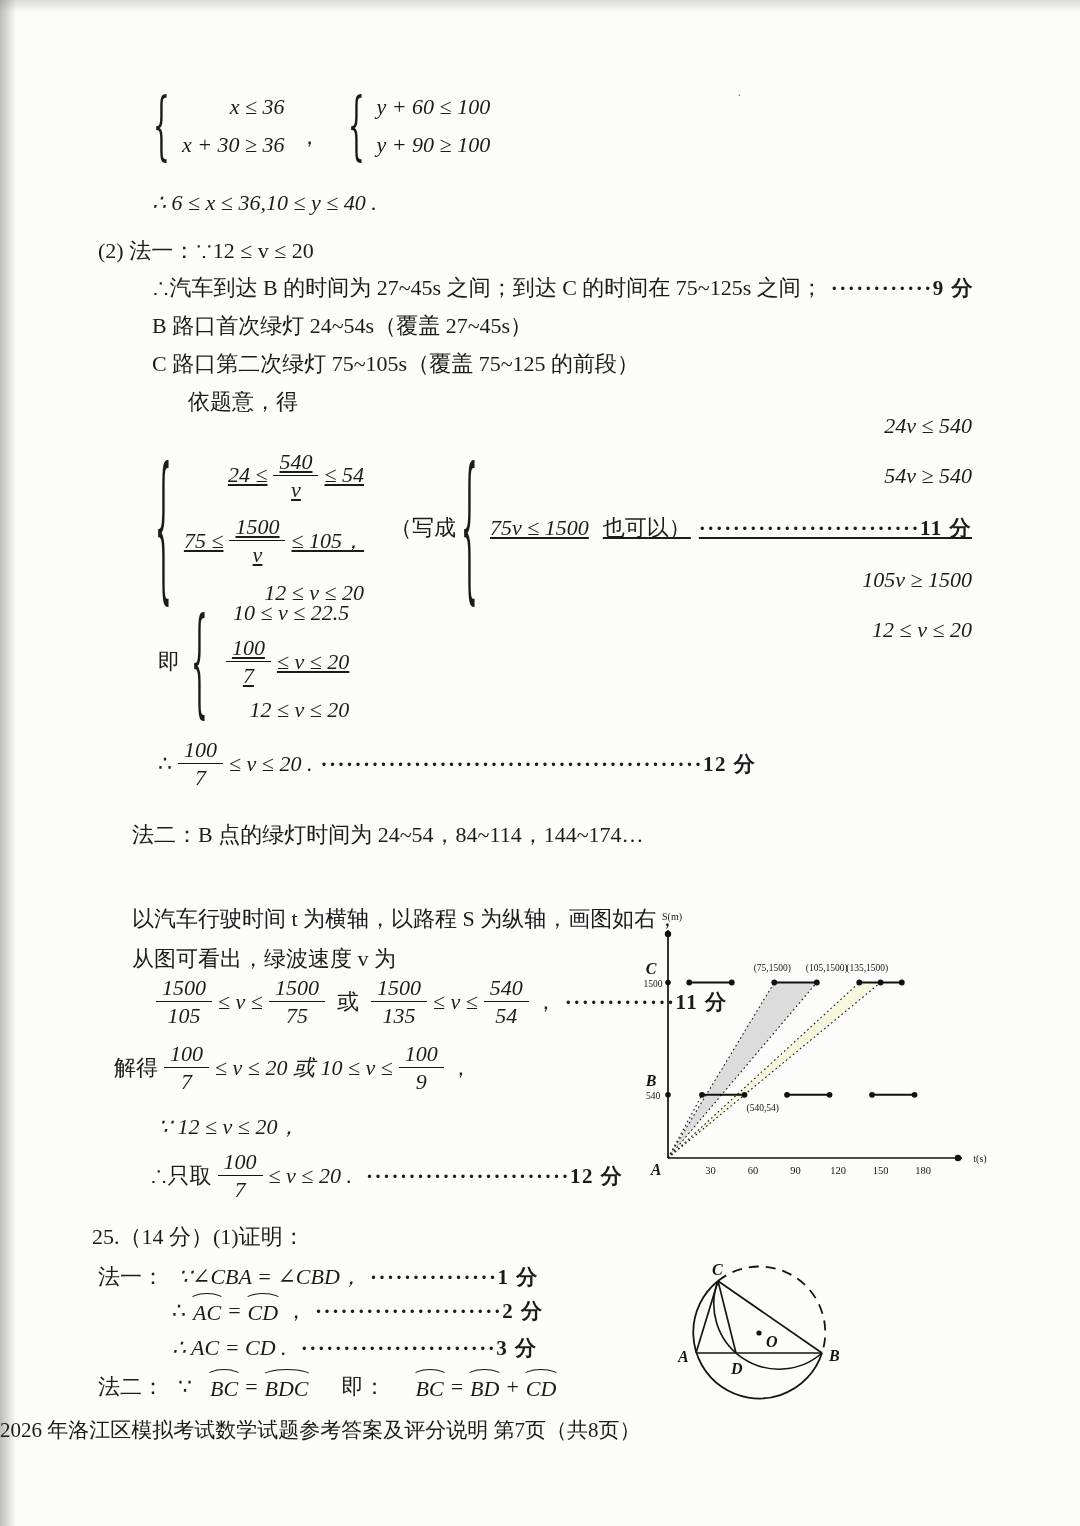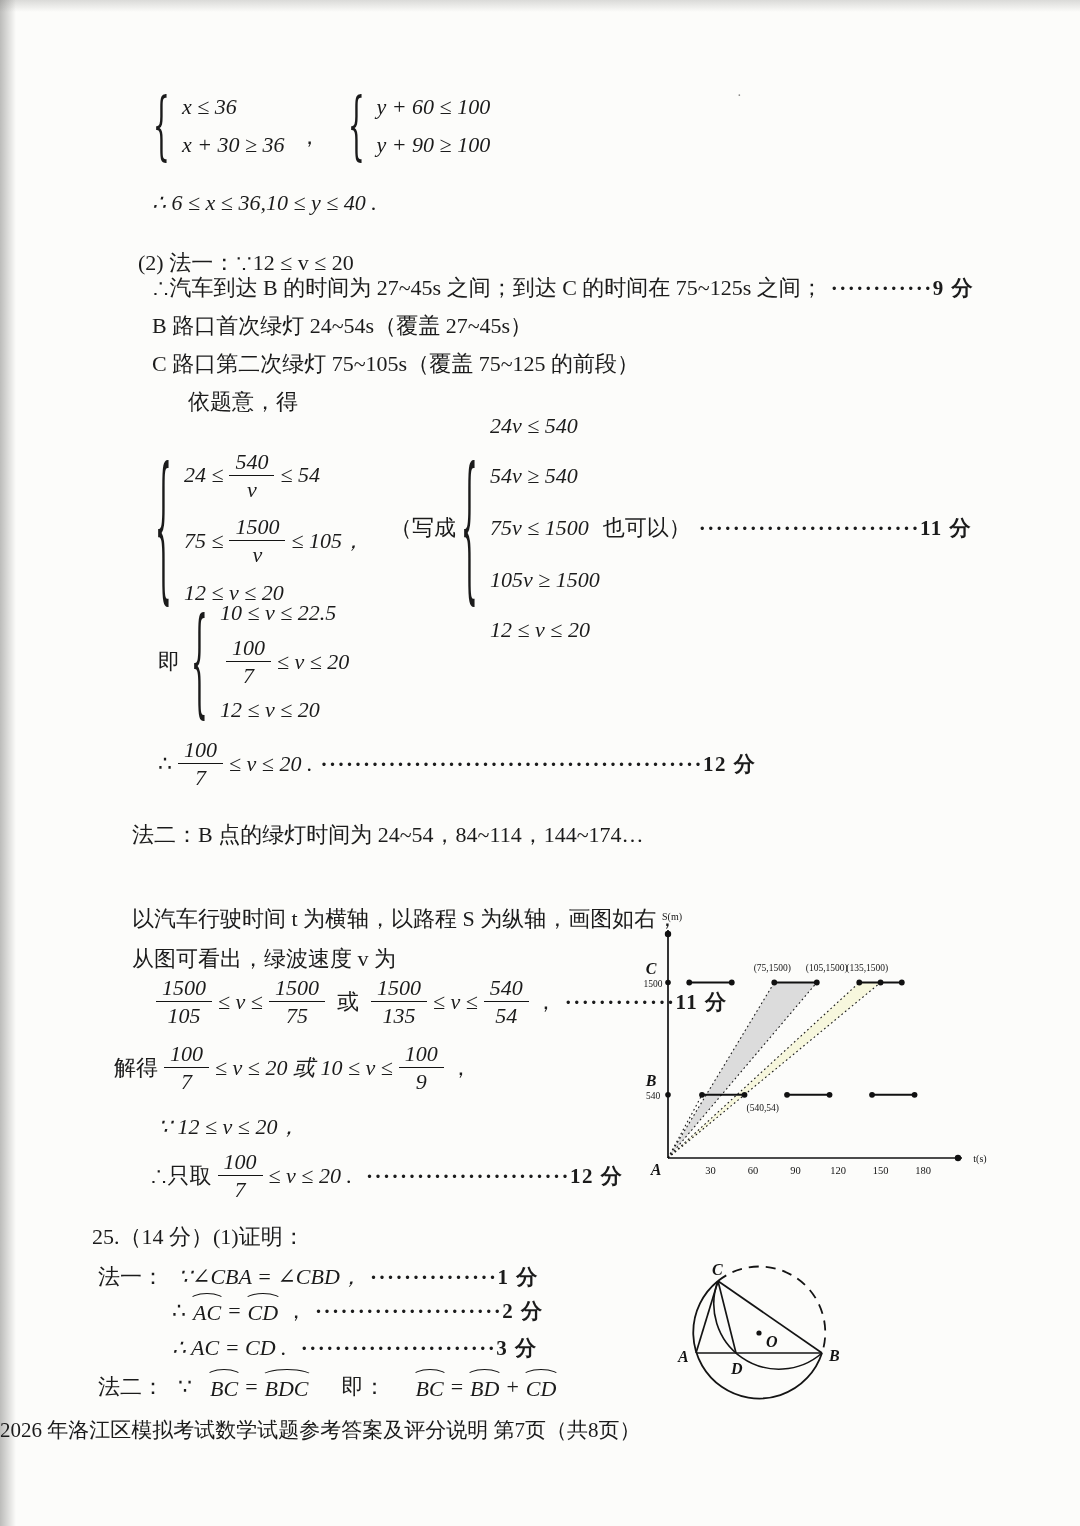--- a/index.html
+++ b/index.html
@@ -5,22 +5,22 @@
   html,body{margin:0;padding:0;background:#dedddb;}
   .page{position:relative;width:1080px;height:1526px;margin:0 auto;overflow:hidden;
     background:
       linear-gradient(90deg, rgba(110,110,108,.45) 0px, rgba(252,252,250,0) 16px),
       linear-gradient(180deg, rgba(140,140,138,.30) 0px, rgba(252,252,250,0) 12px),
       #fcfcfa;
     font-family:"Liberation Serif","DejaVu Serif",serif;color:#1b1b1b;font-size:22px;}
   .ln{position:absolute;white-space:nowrap;display:flex;align-items:center;}
   .it{font-style:italic;}
   .sys{display:inline-flex;align-items:center;}
-  .col{display:inline-flex;flex-direction:column;align-items:flex-start;}
-  .row{display:inline-flex;align-items:center;}
+  .col{display:inline-flex;flex-direction:column;align-items:flex-end;}
+  .row{display:inline-flex;align-items:center;text-decoration:underline;}
   .brace{display:inline-block;font-family:"DejaVu Serif",serif;font-size:36px;line-height:1;
     transform:scaleY(var(--sy,2)) scaleX(.75);transform-origin:center;margin-right:9px;font-weight:400;}
   .comma{align-self:flex-end;margin:0 24px 6px 14px;}
   .frac{display:inline-flex;flex-direction:column;align-items:center;vertical-align:middle;
     margin:0 6px;font-style:italic;line-height:1.05;}
   .frac .num{padding:0 6px 2px;border-bottom:1.7px solid #141414;}
   .frac .den{padding-top:2px;}
   .dots{letter-spacing:1.5px;font-size:21px;font-weight:700;margin-left:8px;}
   .arc{position:relative;display:inline-block;font-style:italic;padding:3px 4px 0;margin:0 3px;}
   .arc::before{content:"";position:absolute;left:0;right:0;top:-4px;height:7px;
@@ -54,21 +54,21 @@
         <span class="it">y + 60 ≤ 100</span>
         <span class="it">y + 90 ≥ 100</span>
       </span>
     </span>
   </div>
 
   <div class="ln" style="left:152px;top:190px;">
     <span class="it">∴ 6 ≤ x ≤ 36,10 ≤ y ≤ 40 .</span>
   </div>
 
-  <div class="ln" style="left:98px;top:248px;margin-left:40px;">
+  <div class="ln" style="left:98px;top:236px;">
     <span>(2) 法一：∵12 ≤ v ≤ 20</span>
   </div>
 
   <div class="ln" style="left:152px;top:273px;">
     <span>∴汽车到达 B 的时间为 27~45s 之间；到达 C 的时间在 75~125s 之间；</span>
     <span class="dots">············9 分</span>
   </div>
 
   <div class="ln" style="left:152px;top:311px;">
     <span>B 路口首次绿灯 24~54s（覆盖 27~45s）</span>

